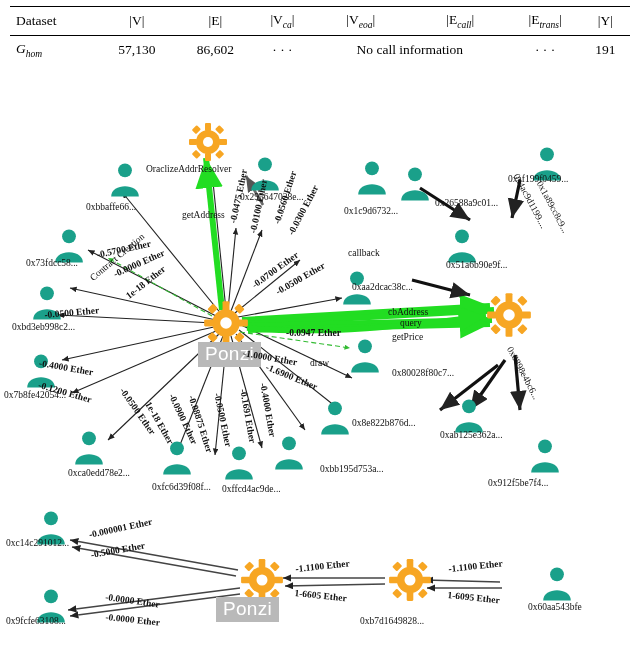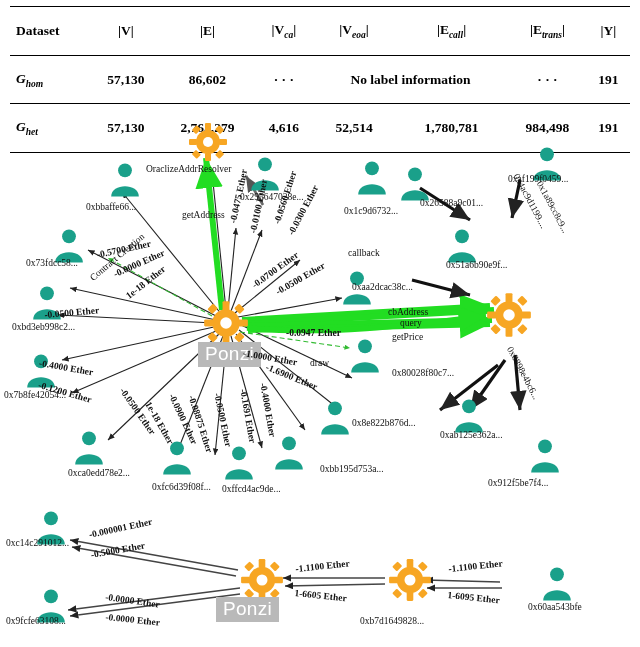--- a/index.html
+++ b/index.html
@@ -12,24 +12,24 @@
     position:relative;
   }
   
   #stats-table{
     width:620px;
     margin:6px auto 0 auto;
     border-collapse:collapse;
     font-size:13.5px;
   }
   #stats-table td,#stats-table th{
-    padding:15px 4px;
+    padding:5px 4px;
     text-align:center;
     white-space:nowrap;
-    font-weight:bold;
+    font-weight:normal;
   }
   #stats-table th:first-child,#stats-table td:first-child{
     text-align:left;padding-left:6px;
   }
   .rule-top td{border-top:1.4px solid #000;}
   .rule-mid td{border-top:0.9px solid #000;margin-left:17px;}
   .rule-bot td{border-bottom:1.4px solid #000;}
   .hdr td{border-bottom:0.9px solid #000;}
   .sub{font-size:9.5px;vertical-align:sub;}
   .ital{font-style:italic;}
@@ -82,32 +82,22 @@
     <td><span>|V</span><span class="sub ital">eoa</span>|</td>
     <td><span>|E</span><span class="sub ital">call</span>|</td>
     <td><span>|E</span><span class="sub ital">trans</span>|</td>
     <td><span>|Y|</span></td>
   </tr>
   <tr class="rule-mid">
     <td><span class="ital">G</span><span class="sub ital">hom</span></td>
     <td>57,130</td>
     <td>86,602</td>
     <td>· · ·</td>
-    <td colspan="2">No label information</td>
+    <td colspan="2">No call information</td>
     <td>· · ·</td>
-    <td>191</td>
-  </tr>
-  <tr class="rule-mid rule-bot">
-    <td><span class="ital">G</span><span class="sub ital">het</span></td>
-    <td>57,130</td>
-    <td>2,765,279</td>
-    <td>4,616</td>
-    <td>52,514</td>
-    <td>1,780,781</td>
-    <td>984,498</td>
     <td>191</td>
   </tr>
 </tbody>
   </table>
 
 <div id="figure">
 
   <svg width="640" height="537">
     <defs>
       <marker id="ah" markerWidth="7" markerHeight="7" refX="6" refY="2.6" orient="auto">
@@ -406,21 +396,21 @@
   <div class="addr" style="left:4px;top:280px">0x7b8fe42054...</div>
   <div class="addr" style="left:68px;top:358px">0xca0edd78e2...</div>
   <div class="addr" style="left:152px;top:372px">0xfc6d39f08f...</div>
   <div class="addr" style="left:222px;top:374px">0xffcd4ac9de...</div>
   <div class="addr" style="left:320px;top:354px">0xbb195d753a...</div>
   <div class="addr" style="left:352px;top:308px">0x8e822b876d...</div>
   <div class="addr" style="left:392px;top:258px">0x80028f80c7...</div>
   <div class="addr" style="left:352px;top:172px">0xaa2dcac38c...</div>
   <div class="addr" style="left:240px;top:82px">0x295647028e...</div>
   <div class="addr" style="left:344px;top:96px">0x1c9d6732...</div>
-  <div class="addr" style="left:420px;top:88px">0x26588a9c01...</div>
+  <div class="addr" style="left:435px;top:88px">0x26588a9c01...</div>
   <div class="addr" style="left:508px;top:64px">0xaf199f0459...</div>
   <div class="addr" style="left:446px;top:150px">0x51a6b90e9f...</div>
   <div class="addr" style="left:440px;top:320px">0xab125e362a...</div>
   <div class="addr" style="left:488px;top:368px">0x912f5be7f4...</div>
   <div class="addr" style="left:6px;top:428px">0xc14c291012...</div>
   <div class="addr" style="left:6px;top:506px">0x9fcfe63108...</div>
   <div class="addr" style="left:360px;top:506px">0xb7d1649828...</div>
   <div class="addr" style="left:528px;top:492px">0x60aa543bfe</div>
 
   <div class="addr" style="left:500px;top:86px;transform:rotate(62deg)">0x4ac9d1199....</div>

